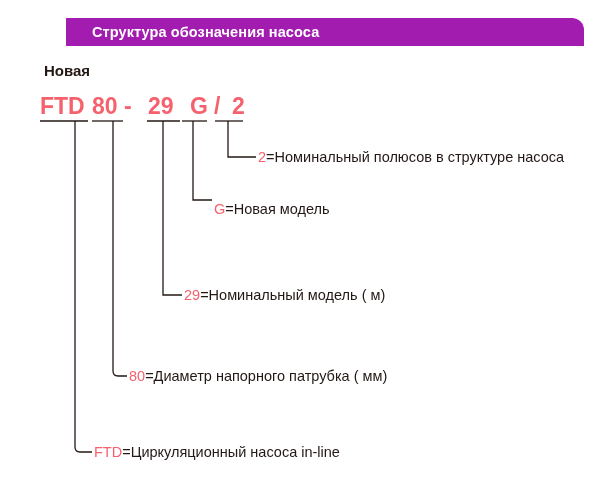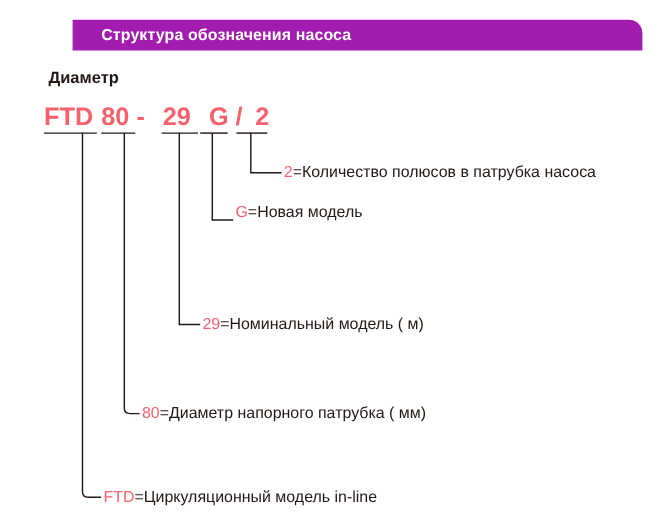--- a/index.html
+++ b/index.html
@@ -99,21 +99,21 @@
     color: #231815;
   }
 </style>
 </head>
 <body>
 
 <div id="header-bar">
   <span id="header-title">Структура обозначения насоса</span>
 </div>
 
-<div id="example-caption">Диаметр</div>
+<div id="example-caption">Новая</div>
 
 <div id="code-line">
   <span class="code-token" style="left:0px">FTD</span>
   <span class="code-token" style="left:52px">80</span>
   <span class="code-token" style="left:84px">-</span>
   <span class="code-token" style="left:108px">29</span>
   <span class="code-token" style="left:150px">G</span>
   <span class="code-token" style="left:174px">/</span>
   <span class="code-token" style="left:192px">2</span>
 </div>
@@ -131,30 +131,30 @@
   <path d="M193,121 L193,200 L212,200"></path>
 
   <path d="M163,121 L163,295 L182,295"></path>
 
   <path d="M113,121 L113,371 Q113,376 118,376 L127,376"></path>
 
   <path d="M75,121 L75,447 Q75,452 80,452 L92,452"></path>
 </svg>
 
 <div class="desc-label" style="left:258px; top:150px;">
-  <span class="desc-key">2</span><span class="desc-eq">=</span><span>Количество полюсов в патрубка насоса</span>
+  <span class="desc-key">2</span><span class="desc-eq">=</span><span>Номинальный полюсов в структуре насоса</span>
 </div>
 
-<div class="desc-label" style="left:214px; top:186px;">
+<div class="desc-label" style="left:214px; top:202px;">
   <span class="desc-key">G</span><span class="desc-eq">=</span><span>Новая модель</span>
 </div>
 
 <div class="desc-label" style="left:184px; top:288px;">
   <span class="desc-key">29</span><span class="desc-eq">=</span><span>Номинальный модель ( м)</span>
 </div>
 
 <div class="desc-label" style="left:129px; top:369px;text-align:right;">
   <span class="desc-key">80</span><span class="desc-eq">=</span><span>Диаметр напорного патрубка  ( мм)</span>
 </div>
 
 <div class="desc-label" style="left:94px; top:445px;">
-  <span class="desc-key">FTD</span><span class="desc-eq">=</span><span>Циркуляционный модель in-line</span>
+  <span class="desc-key">FTD</span><span class="desc-eq">=</span><span>Циркуляционный насоса in-line</span>
 </div>
 
 </body></html>

